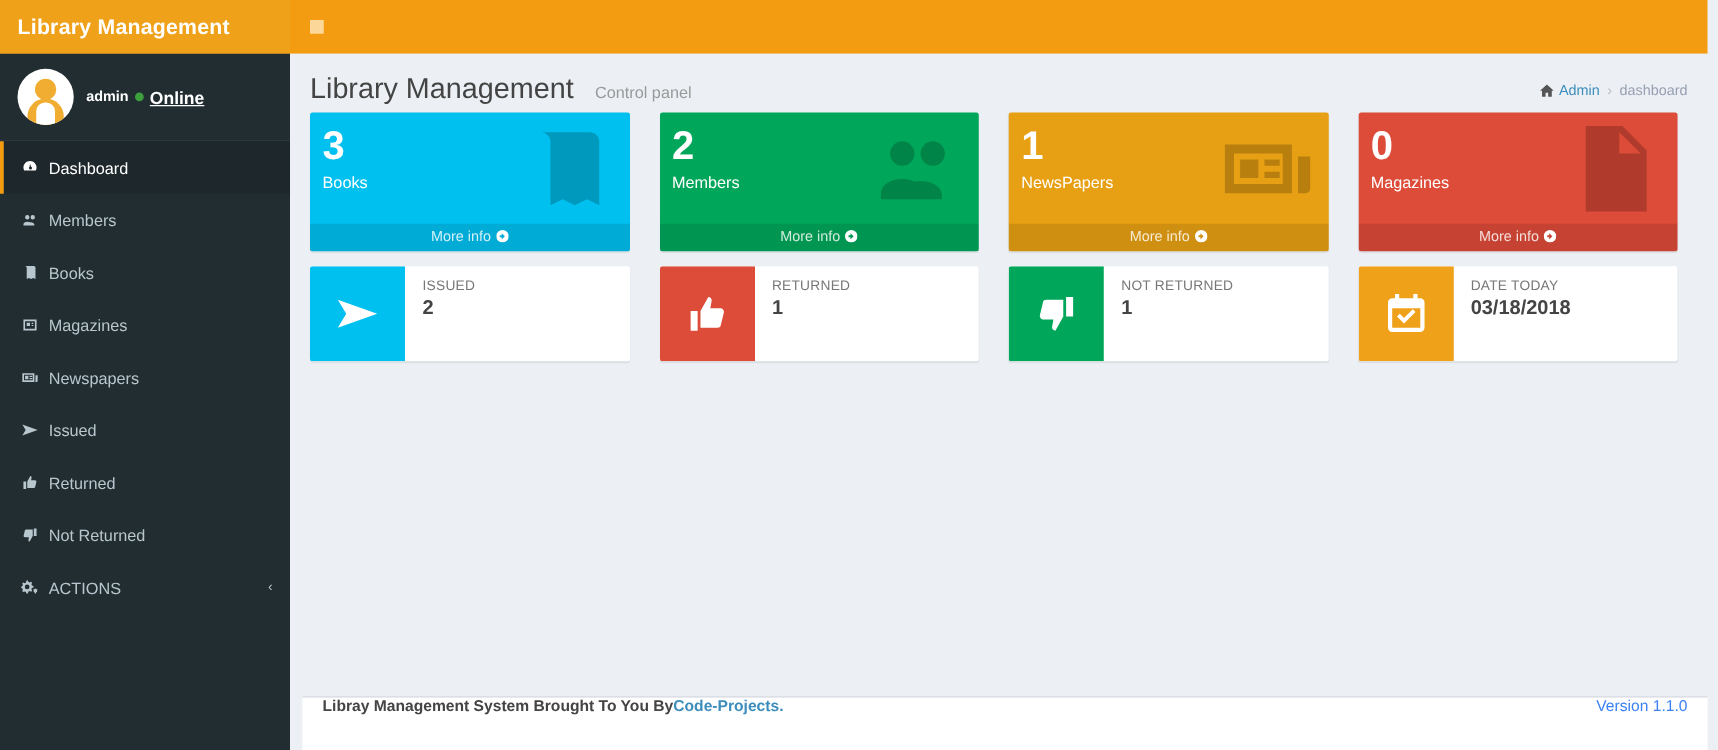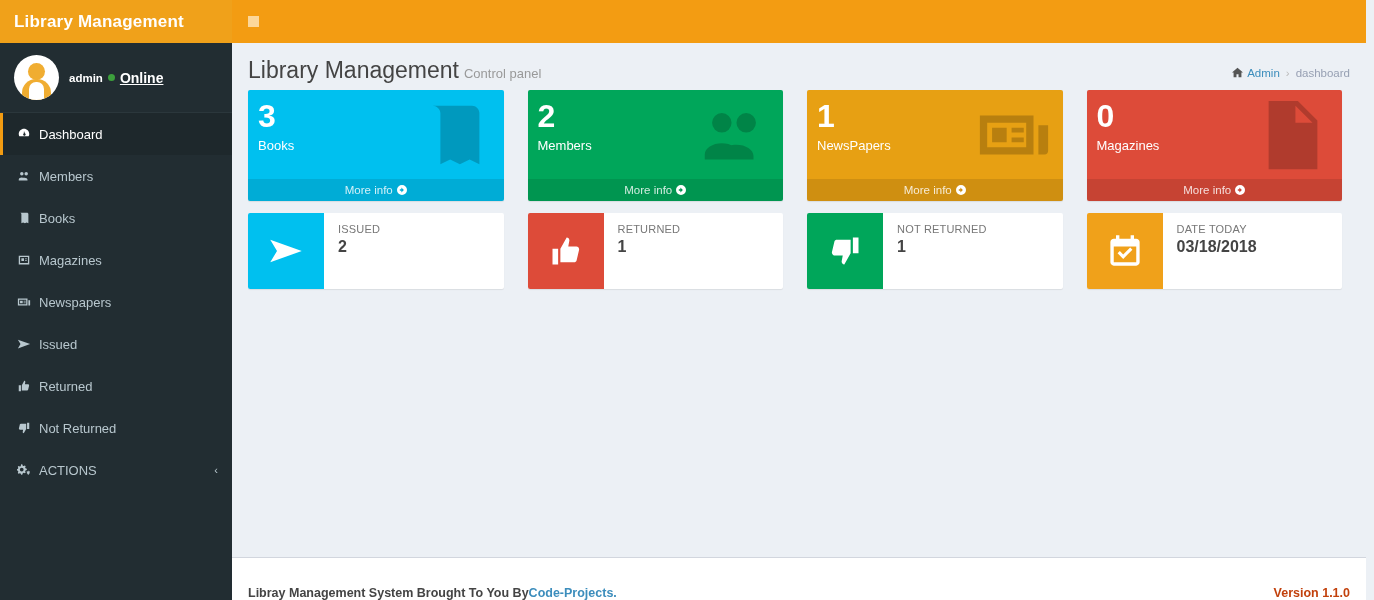--- a/index.html
+++ b/index.html
@@ -81,21 +81,21 @@
 
   
   .content {
     position: absolute; top: 43px; left: 232px; right: 0; bottom: 0;
     background: #ecf0f5; overflow: hidden;
   }
   .content-header {
     padding: 14px 16px 6px; display: flex; align-items: baseline;
   }
   .page-title { font-size: 23px; color: #444; font-weight: normal; }
-  .page-sub { font-size: 13px; color: #999; margin-left: 5px; }
+  .page-sub { font-size: 13px; color: #999; margin-left: 17px; }
   .breadcrumb {
     margin-left: auto; display: flex; align-items: center; gap: 6px;
     font-size: 11.5px; color: #97a0b3;
   }
   .breadcrumb .bc-link { color: #3c8dbc; display: flex;
     align-items: center; gap: 4px; cursor: pointer; }
   .breadcrumb .sep { color: #bbb; }
 
   .boxes-row { display: flex; gap: 0; padding: 0 0 0 16px; }
   .box-wrap { width: 290px; padding-right: 24px; }
@@ -136,27 +136,27 @@
     font-size: 11px; color: #777; text-transform: uppercase;
     letter-spacing: .2px; display: block;
   }
   .info-box-number {
     font-size: 16px; font-weight: bold; color: #444; display: block;
     margin-top: 3px;
   }
 
   
   .footer {
-    position: absolute; left: 232px; right: 0; bottom: 0; height: 43px;
+    position: absolute; left: 242px; right: 0; bottom: 0; height: 43px;
     background: #fff; border-top: 1px solid #d2d6de;
-    display: flex; align-items: flex-end; padding: 0 16px;
+    display: flex; align-items: flex-start; padding: 0 16px;
     font-size: 12.5px; color: #444; font-weight: bold;
   }
   .footer a { color: #3c8dbc; text-decoration: none; }
-  .footer .ver { margin-left: auto; font-weight: bold; color: #c2410c; }
+  .footer .ver { margin-left: auto; font-weight: normal; color: #3b82f6; }
 </style>
 </head>
 <body>
 
 <div class="app">
 
   <div class="navbar">
     <div class="logo">
       <span>Library Management</span>
     </div>

